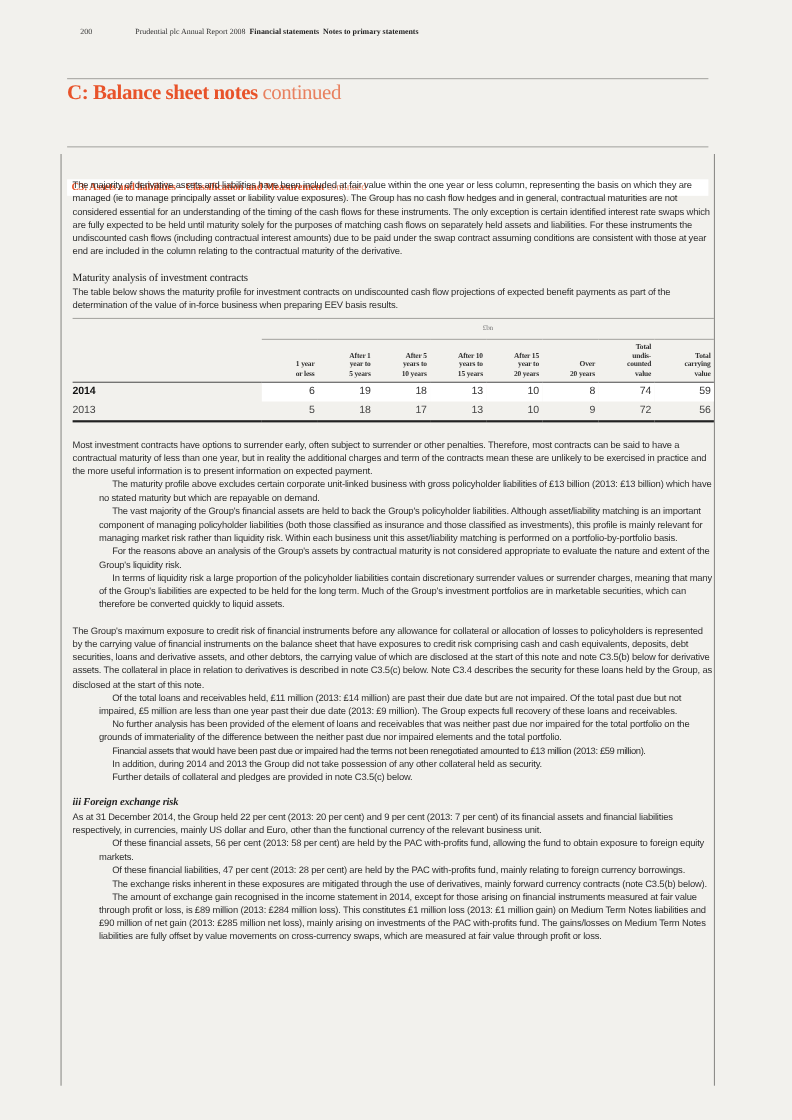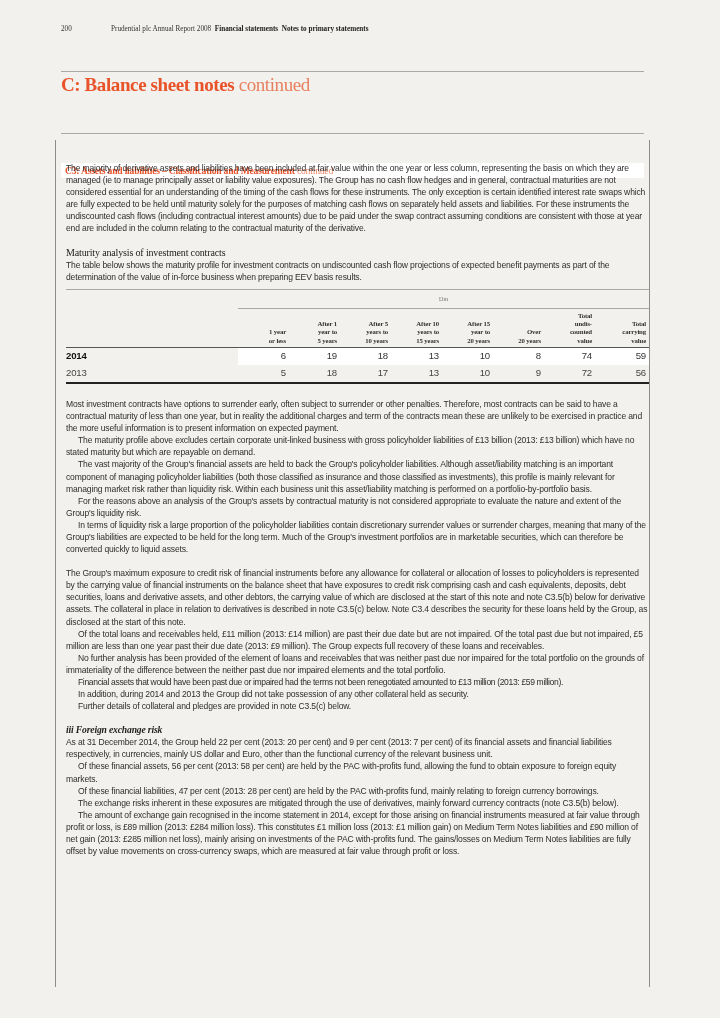--- a/index.html
+++ b/index.html
@@ -1,34 +1,34 @@
 <!DOCTYPE html>
 <html><head>
 <meta charset="utf-8">
 <style>
   html, body { margin: 0; padding: 0; }
   body {
     width: 720px; height: 1018px; background: #f2f1ed; position: relative;
     font-family: "Liberation Sans", "DejaVu Sans", sans-serif; color: #2b2b2b; overflow: hidden;
   }
   .runhead { position: absolute; top: 25px; left: 61px; font-size: 7.2px; color: #333; font-family: "Liberation Serif", serif; white-space: nowrap; }
-  .runhead .pg { display: inline-block; width: 50px; }
+  .runhead .pg { display: inline-block; width: 50px; margin-left: 12px; }
   .runhead .b { font-weight: bold; color: #222; }
   .rule-top { position: absolute; left: 61px; width: 583px; top: 71px; height: 1px; background: #a9a8a4; }
   .sec-title { position: absolute; left: 61px; top: 74px; font-family: "Liberation Serif", "DejaVu Serif", serif; font-size: 19px; color: #e8532a; letter-spacing: -0.4px; white-space: nowrap; }
   .sec-title .strong { font-weight: bold; }
   .sec-title .cont { font-weight: normal; color: #e8805f; }
   .rule-2 { position: absolute; left: 61px; width: 583px; top: 133px; height: 1px; background: #a9a8a4; }
   .box { position: absolute; left: 55px; top: 140px; width: 593px; height: 847px; border-left: 1px solid #8e8d8a; border-right: 1px solid #8e8d8a; }
   .sub-title { position: absolute; left: 61px; top: 141px; width: 583px; height: 15px; background: #ffffff; font-family: "Liberation Serif", "DejaVu Serif", serif; font-size: 9.6px; line-height: 15px; color: #e8532a; padding-left: 4px; box-sizing: border-box; white-space: nowrap; letter-spacing: -0.2px; margin-top: 22px; }
   .sub-title .strong { font-weight: bold; }
   .sub-title .cont { color: #ef8a6a; }
   .content { position: absolute; left: 66px; top: 162px; width: 583px; font-size: 8.55px; line-height: 12.1px; color: #2e2e2e; letter-spacing: -0.15px; }
   .content p { margin: 0; }
-  .content p.ind { text-indent: 12px; }
+  .content p.ind { text-indent: 12px; margin-left: 24px; }
   .heading { font-family: "Liberation Serif", "DejaVu Serif", serif; font-size: 10px; color: #222; margin: 0; line-height: 12px; }
   .heading.ital { font-style: italic; font-weight: bold; font-size: 9.6px; }
   .gap { height: 12px; }
   .table-wrap { margin-top: 6px; position: relative; }
   table { border-collapse: collapse; width: 583px; }
   .tbl-toprule { height: 1px; background: #a9a8a4; }
   .unit-row td { font-family: "Liberation Serif", serif; font-size: 6.5px; color: #777; text-align: center; height: 16px; }
   .hdr td { font-family: "Liberation Serif", serif; font-size: 6.8px; font-weight: bold; color: #333; text-align: right; vertical-align: bottom; line-height: 8.3px; padding: 3px 3px 2px 0; }
   .data td { font-size: 9.6px; text-align: right; padding: 0 3px 0 0; height: 17px; color: #333; }
   .data td.label { text-align: left; padding-left: 0; }

